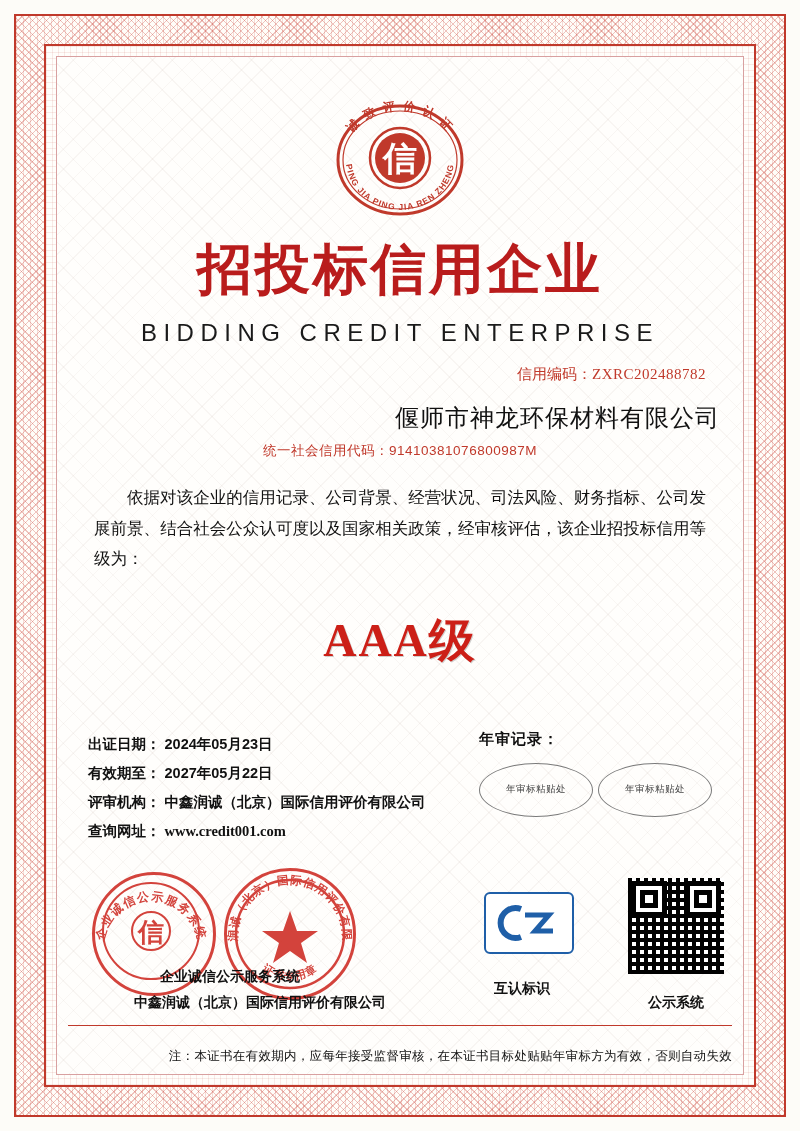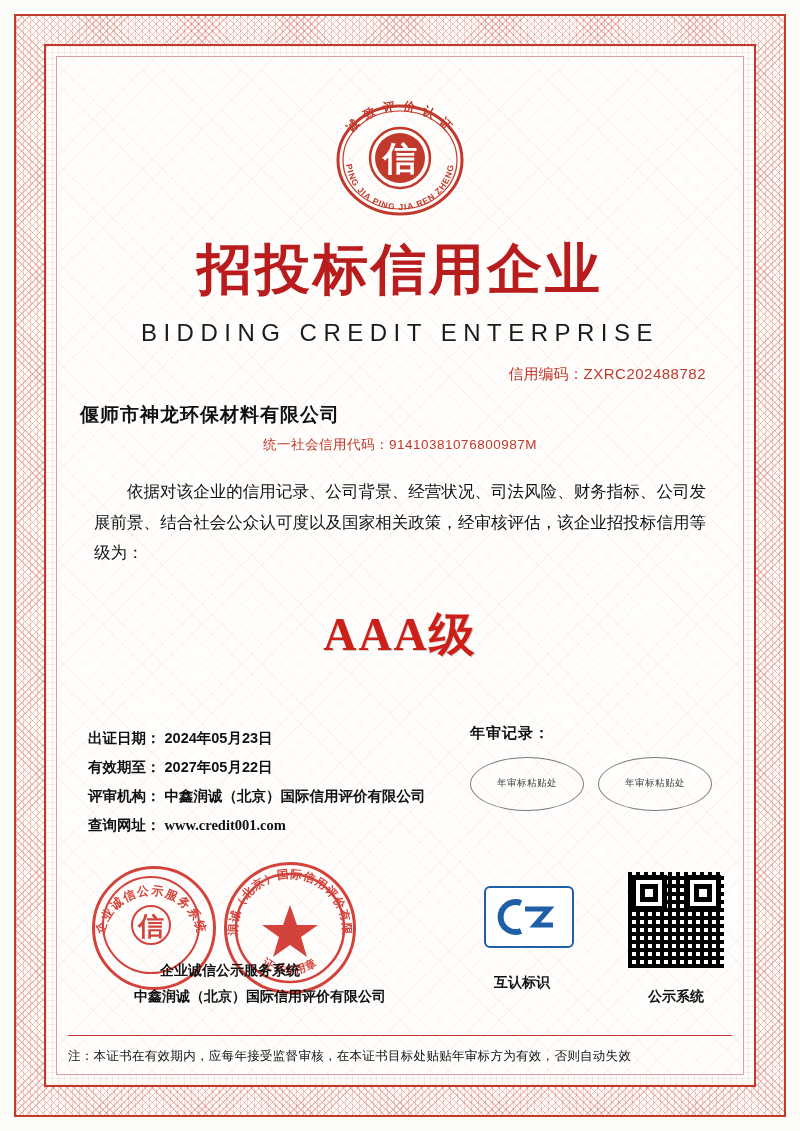--- a/index.html
+++ b/index.html
@@ -101,30 +101,30 @@
 
   .code-line {
     text-align: right;
     margin-top: 18px;
     padding-right: 14px;
     font-size: 15px;
     color: #c0392b;
     font-family: "Liberation Sans", "DejaVu Sans", sans-serif;
   }
   .code-line .code-val {
-    font-family: Liberation Sans, sans-serif;
+    font-family: Liberation Serif, serif;
     letter-spacing: .5px;
   }
 
   .company {
-    text-align: left;
+    text-align: right;
     margin-top: 18px;
     font-family: "Liberation Sans", "DejaVu Sans", sans-serif;
-    font-weight: bold;
-    font-size: 19px;
+    font-weight: normal;
+    font-size: 24px;
     letter-spacing: 1px;
     color: #111;
   }
   .uscc {
     text-align: center;
     margin-top: 8px;
     font-size: 13.5px;
     color: #c0392b;
     font-family: "Liberation Sans", "DejaVu Sans", sans-serif;
     letter-spacing: .5px;
@@ -174,21 +174,21 @@
   }
   .review-title {
     font-family: Liberation Mono, monospace;
     font-weight: bold;
     font-size: 15px;
     color: #111;
     letter-spacing: 1px;
   }
   .review-slots {
     display: flex;
-    gap: 14px;
+    gap: 5px;
     margin-top: 14px;
   }
   .slot {
     width: 112px;
     height: 52px;
     border: 1px solid #7a7a7a;
     border-radius: 50%;
     display: flex;
     align-items: center;
     justify-content: center;
@@ -256,22 +256,22 @@
     background: #fff;
   }
 
   
   .footer-note {
     position: absolute;
     left: 12px;
     right: 12px;
     bottom: 10px;
     border-top: 1px solid #c0392b;
-    padding-top: 12px;
-    text-align: left;
+    padding-top: 22px;
+    text-align: right;
     font-family: "Liberation Sans", "DejaVu Sans", sans-serif;
     font-size: 12.5px;
     color: #111;
     letter-spacing: .3px;
   }
 </style>
 </head>
 <body>
 
 <div class="cert">

